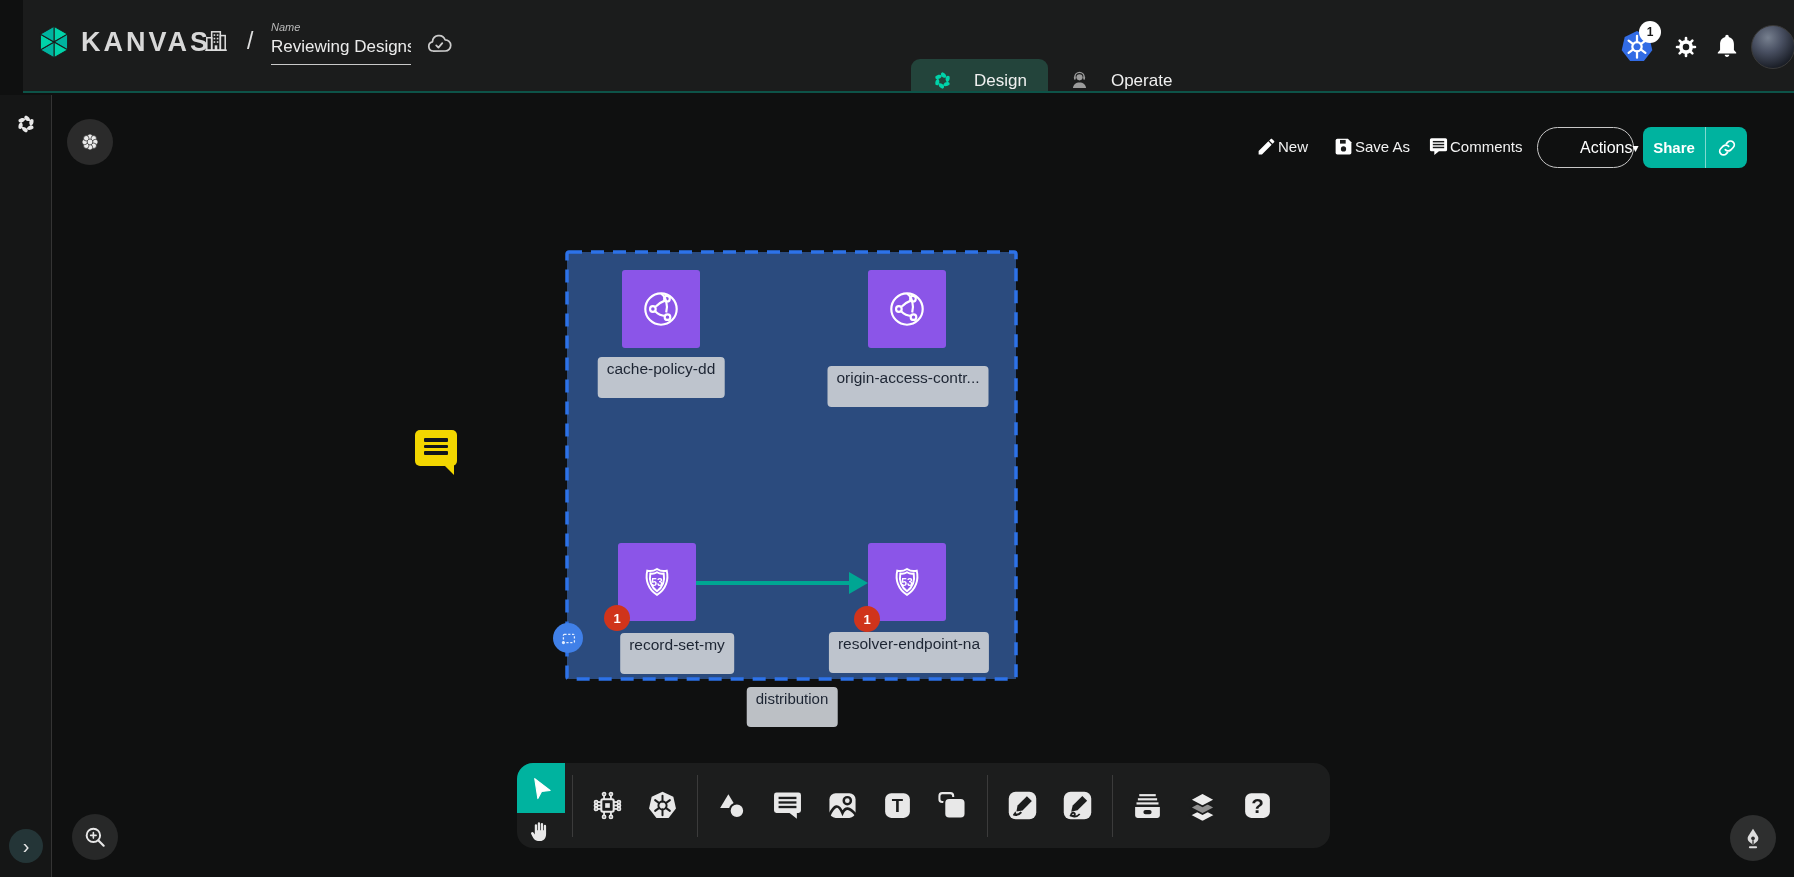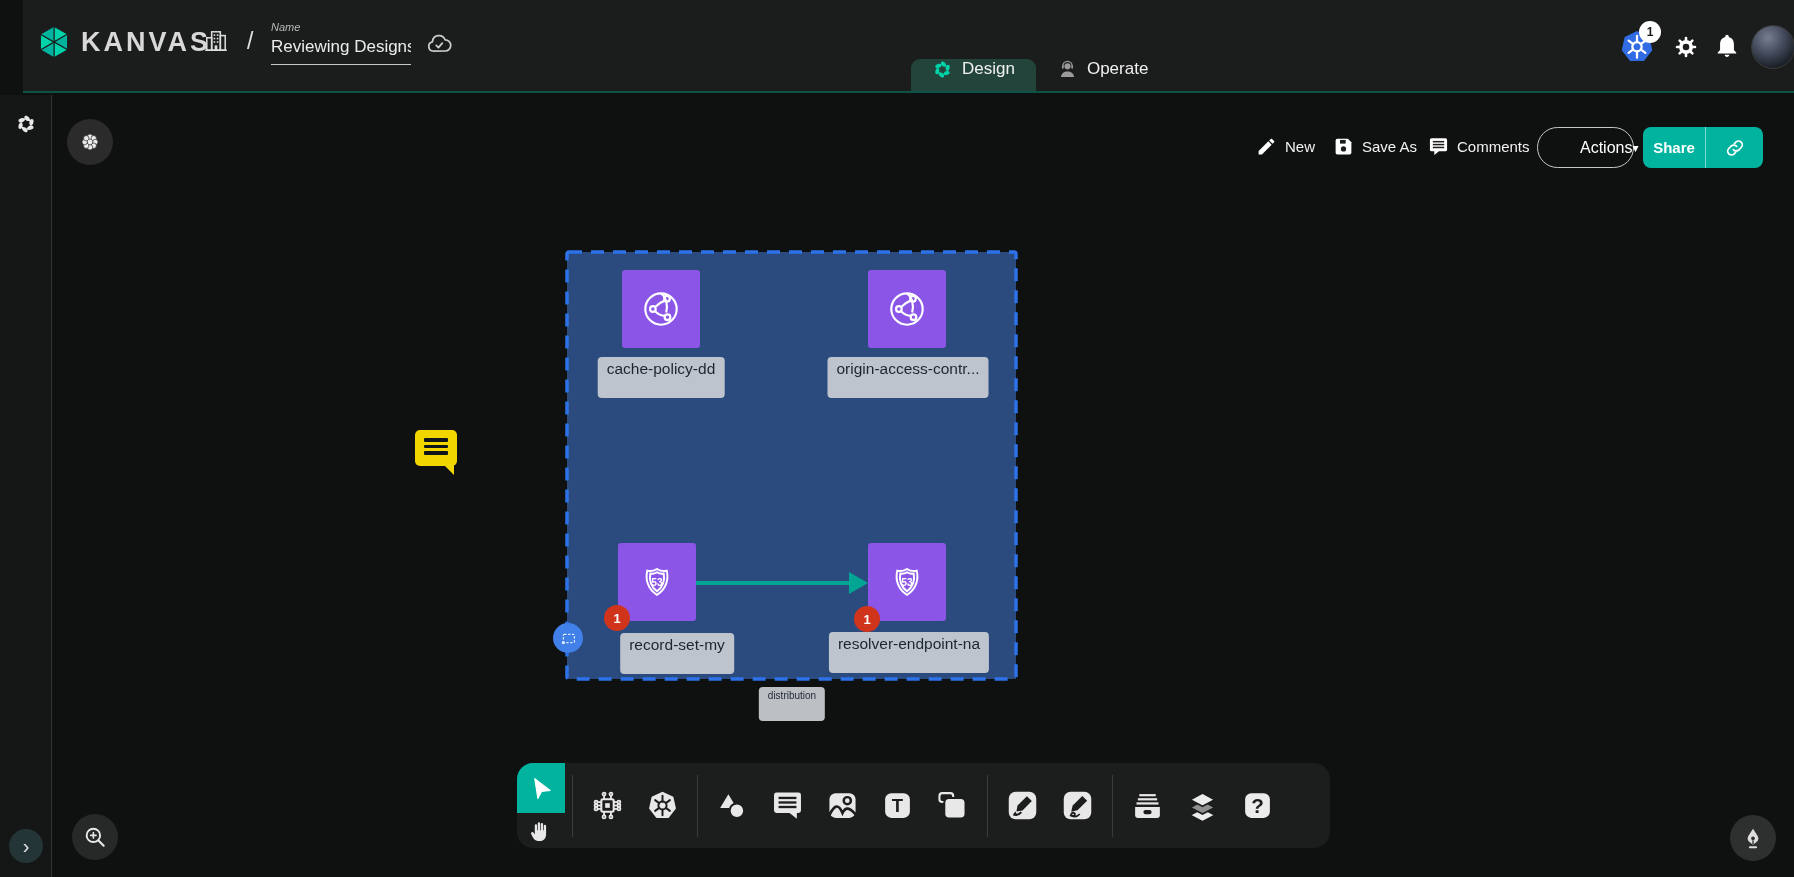--- a/index.html
+++ b/index.html
@@ -23,63 +23,63 @@
   .icon-btn-hdr { position:absolute; width:26px; height:26px; cursor:pointer; }
   .gear-pos { left:1650px; top:34px; }
   .bell-pos { left:1691px; top:33px; }
   .avatar { position:absolute; left:1728px; top:25px; width:44px; height:44px; border-radius:50%; cursor:pointer;
             background:radial-gradient(circle at 38% 28%, #77808f 0%, #4a5163 35%, #1c2029 75%, #0d0f14 100%); border:1px solid #3a3a3a; }
   .hamburger { position:absolute; left:1783px; top:38px; display:flex; flex-direction:column; gap:4px; cursor:pointer; }
   .hamburger div { width:16px; height:2.4px; background:#e8e8e8; border-radius:1px; }
 
   
   .tabs { position:absolute; left:888px; bottom:0; display:flex; align-items:flex-end; }
-  .tab { display:flex; align-items:flex-start; gap:9px; height:32px; padding:0 21px; cursor:pointer; color:#f0f0f0; font-size:17px; }
+  .tab { display:flex; align-items:flex-end; gap:21px; height:32px; padding:0 21px; cursor:pointer; color:#f0f0f0; font-size:17px; }
   .tab.active { background:#23443b; border-radius:9px 9px 0 0; }
   .tab svg { width:21px; height:21px; }
 
   
   .sidebar { position:absolute; left:0; top:95px; width:52px; height:782px; background:#151616; border-right:1px solid #343434; z-index:40; }
   .sidebar-swirl { position:absolute; left:15px; top:18px; width:22px; height:22px; color:#e8e8e8; cursor:pointer; }
   .sidebar-expand { position:absolute; left:9px; top:734px; width:34px; height:34px; border-radius:50%; background:#243537; color:#e8e8e8; display:flex; align-items:center; justify-content:center; font-size:20px; cursor:pointer; }
 
   
   .canvas-options { position:absolute; left:67px; top:119px; width:46px; height:46px; border-radius:50%; background:#2b2b2b; display:flex; align-items:center; justify-content:center; cursor:pointer; z-index:30; }
   .canvas-options svg { width:24px; height:24px; }
 
-  .menu-btn { position:absolute; top:136px; display:flex; align-items:center; gap:8px; color:#f2f2f2; font-size:15px; font-weight:500; cursor:pointer; z-index:30;text-align:right; }
+  .menu-btn { position:absolute; top:136px; display:flex; align-items:center; gap:1px; color:#f2f2f2; font-size:15px; font-weight:500; cursor:pointer; z-index:30;text-align:right; }
   .menu-btn svg { width:21px; height:21px; }
   .pos-new { left:1256px; }
   .pos-saveas { left:1333px; }
   .pos-comments { left:1428px; }
 
   .actions-btn { position:absolute; left:1537px; top:127px; width:97px; height:41px; border:1px solid #c7c7c7; border-radius:21px; display:flex; align-items:center; color:#fff; cursor:pointer; z-index:30; }
   .actions-btn .lbl { flex:1; text-align:center; font-size:16px;padding-left:42px; }
   .actions-btn .divider { width:1px; height:100%; background:#9a9a9a; }
   .actions-btn .caret { width:30px; text-align:center; font-size:12px; }
 
-  .share-btn { position:absolute; left:1643px; top:127px; width:120px; height:41px; background:#00b39f; border-radius:8px; display:flex; align-items:center; color:#fff; cursor:pointer; z-index:30; }
+  .share-btn { position:absolute; left:1643px; top:127px; width:104px; height:41px; background:#00b39f; border-radius:8px; display:flex; align-items:center; color:#fff; cursor:pointer; z-index:30; }
   .share-btn .lbl { width:62px; text-align:center; font-size:15px; font-weight:bold; }
   .share-btn .divider { width:1px; height:100%; background:rgba(255,255,255,.5); }
   .share-btn svg { width:20px; height:20px; margin:0 auto; }
   .share-link-zone { flex:1; display:flex; }
 
   
   .sel-group { position:absolute; left:567px; top:252px; width:449px; height:427px; background:#2b4b7e; z-index:5; cursor:move; }
   .sel-border { position:absolute; left:-2px; top:-2px; width:453px; height:431px; pointer-events:none; }
 
   .node { position:absolute; width:78px; height:78px; background:#8b55e8; border-radius:3px; display:flex; align-items:center; justify-content:center; z-index:8; cursor:pointer; }
   .node svg { width:52px; height:52px; }
   .n1 { left:622px; top:270px; } .n2 { left:868px; top:270px; }
   .n3 { left:618px; top:543px; } .n4 { left:868px; top:543px; }
 
   .node-label { position:absolute; transform:translateX(-50%); background:rgba(201,206,211,0.93); color:#1d2533; font-size:15.5px; padding:3px 9px 20px; border-radius:4px; white-space:nowrap; z-index:9; cursor:pointer; }
-  .l1 { left:661px; top:357px; } .l2 { left:908px; top:357px; }
+  .l1 { left:661px; top:357px; } .l2 { left:908px; top:366px; }
   .l3 { left:677px; top:633px; } .l4 { left:909px; top:632px; }
-  .lgroup { left:792px; top:687px; font-size:10px; }
+  .lgroup { left:792px; top:687px; font-size:15px; }
 
   .err-badge { position:absolute; width:26px; height:26px; border-radius:50%; background:#d0341b; color:#fff; font-size:13px; font-weight:bold; display:flex; align-items:center; justify-content:center; z-index:10; cursor:pointer; }
   .b3 { left:604px; top:605px; } .b4 { left:854px; top:606px; }
 
   .edge-svg { position:absolute; left:694px; top:565px; width:180px; height:36px; z-index:7; }
 
   .sel-handle { position:absolute; left:553px; top:623px; width:30px; height:30px; border-radius:50%; background:#4080e8; display:flex; align-items:center; justify-content:center; z-index:11; cursor:pointer; }
   .sel-handle svg { width:22px; height:22px; }
 
   .comment-marker { position:absolute; left:415px; top:430px; width:42px; height:36px; background:#f2d600; border-radius:5px; z-index:12; cursor:pointer; }

